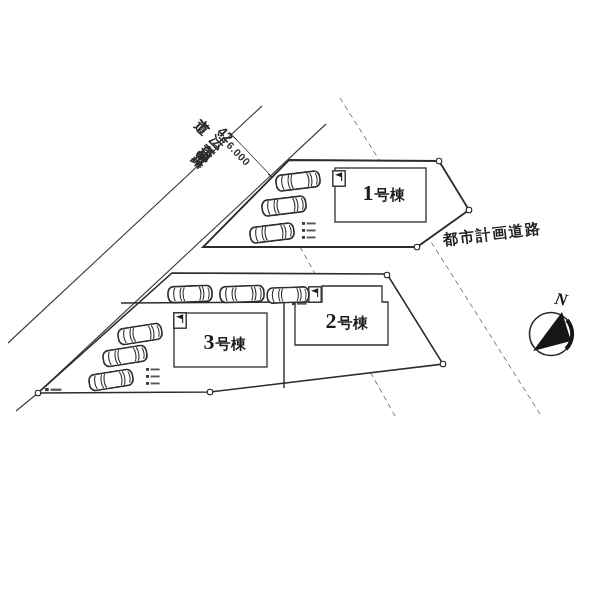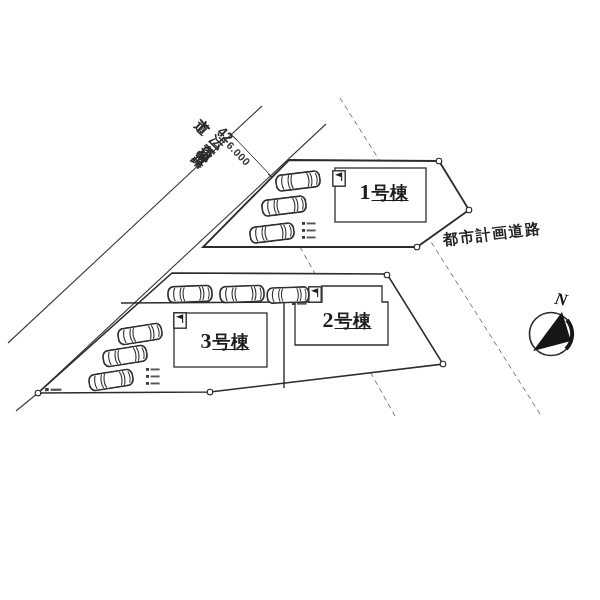--- a/index.html
+++ b/index.html
@@ -24,21 +24,21 @@
     transform:rotate(46deg);transform-origin:0 0;font-weight:bold;
   }
   
   .planned-road-label{
     left:443px;top:231px;font-size:15px;font-weight:bold;letter-spacing:1.5px;
     color:#222;transform:rotate(-7deg);transform-origin:0 50%;
   }
   
   .bldg-label{transform:translate(-50%,-50%);color:#1d1d1d;display:flex;align-items:baseline;}
   .bldg-label .num{font-family:"Liberation Serif",serif;font-weight:bold;font-size:22px;line-height:1;}
-  .bldg-label .suffix{font-size:18px;font-weight:bold;letter-spacing:.5px;margin-left:1px;text-decoration:underline;}
+  .bldg-label .suffix{font-size:15px;font-weight:bold;letter-spacing:.5px;margin-left:1px;}
   #bldg1-label{left:384px;top:193px;}
   #bldg2-label{left:347px;top:321px;}
   #bldg3-label{left:225px;top:342px;}
   
   .north-label{
     left:555px;top:290px;font-family:"Liberation Serif",serif;font-style:italic;
     font-weight:bold;font-size:17px;color:#111;transform:rotate(12deg);
   }
 </style>
 </head>

